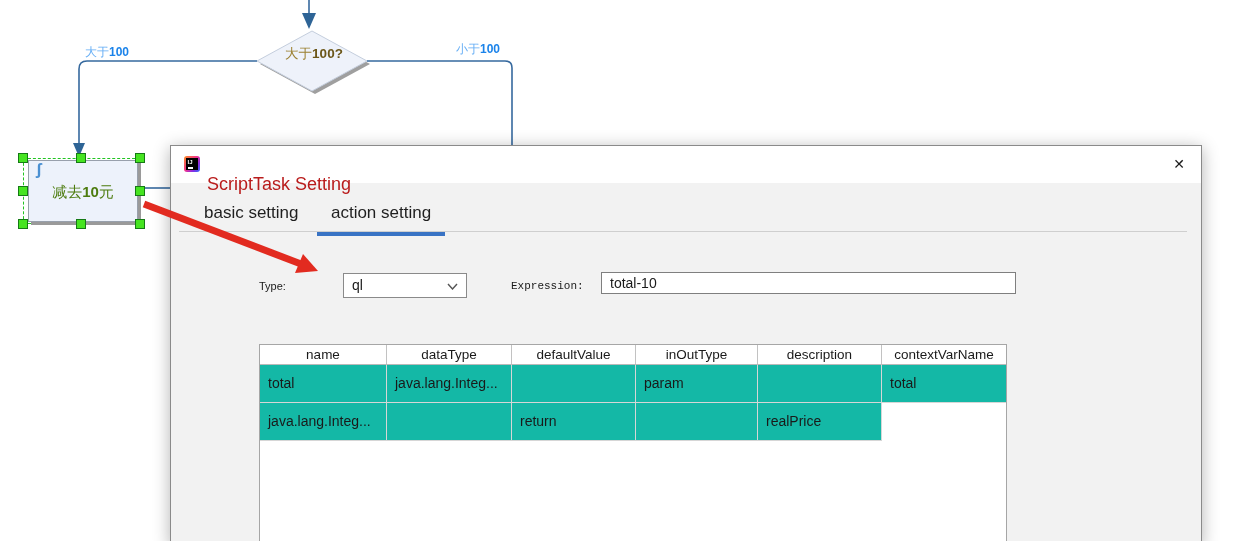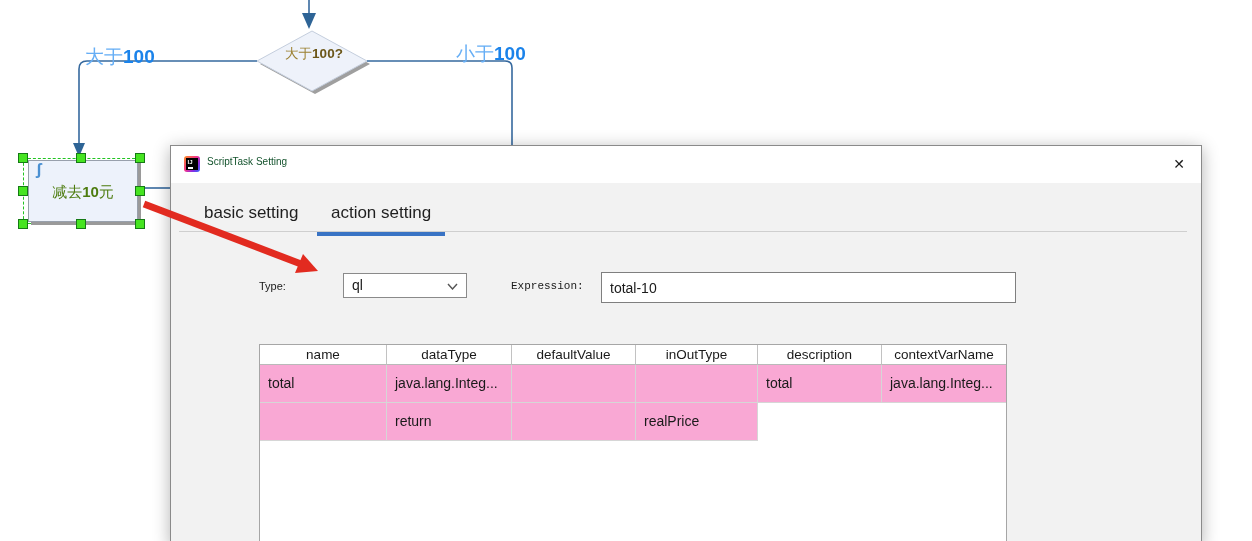--- a/index.html
+++ b/index.html
@@ -4,21 +4,21 @@
 <style>
   * { margin:0; padding:0; box-sizing:border-box; }
   html,body { width:1252px; height:541px; }
   body {
     position:relative; overflow:hidden; background:#ffffff;
     font-family:"Liberation Sans","DejaVu Sans",sans-serif;
     color:#1a1a1a;
   }
   
   #edges { position:absolute; left:0; top:0; z-index:1; }
-  .edge-label { position:absolute; z-index:2; font-size:19px; white-space:nowrap; cursor:default; }
+  .edge-label { position:absolute; z-index:2; font-size:12px; white-space:nowrap; cursor:default; }
   .edge-label .lt { color:var(--label-blue-light); }
   .edge-label .lb { color:var(--label-blue); font-weight:bold; }
   #diamond-label { position:absolute; z-index:2; left:262px; top:45px; width:104px; text-align:center; font-size:13.5px; white-space:nowrap; }
   #diamond-label .dt { color:#9c8132; }
   #diamond-label .db { color:#6b5618; font-weight:bold; }
 
   .sel-rect { position:absolute; z-index:2; left:23px; top:158px; width:117px; height:66px;
     border:1px dashed var(--handle-green-dark); pointer-events:none; }
   .node {
     position:absolute; z-index:2; left:28px; top:160px; width:110px; height:62px;
@@ -40,55 +40,55 @@
     box-shadow:0 3px 16px rgba(0,0,0,.30);
   }
   .titlebar { position:relative; height:37px; background:#ffffff; }
   .app-icon {
     position:absolute; left:13px; top:10px; width:16px; height:16px; border-radius:3px;
     background:linear-gradient(130deg,#fc8e1d 0%,#f4348c 45%,#8a2be2 72%,#2a6bff 100%);
   }
   .app-icon .blk { position:absolute; left:2px; top:2px; right:2px; bottom:2px; background:#000; }
   .app-icon .ij { position:absolute; left:3.5px; top:2.5px; font-size:6px; font-weight:bold; color:#fff; letter-spacing:0; }
   .app-icon .bar { position:absolute; left:3.5px; bottom:3.5px; width:5px; height:1.5px; background:#fff; }
-  .title-text { position:absolute; left:36px; top:10px; font-size:10px; color:#14532d; }
+  .title-text { position:absolute; left:36px; top:28px; font-size:18px; color:#b91c1c; }
   .close-btn { position:absolute; right:12px; top:8px; width:20px; height:20px;
     text-align:center; line-height:20px; font-size:14px; color:#1a1a1a; cursor:pointer; }
 
   .tabs { position:absolute; left:19px; top:53px; z-index:2; }
   .tab { display:inline-block; padding:4px 14px 9px; font-size:17px; color:#1f1f1f; cursor:pointer; }
   .tab.active { border-bottom:4px solid var(--accent-blue); }
   .tab-sep { position:absolute; left:8px; right:14px; top:85px; height:1px; background:#cfcfcf; }
 
   .form-label { position:absolute; font-size:11px; line-height:26px; color:#1a1a1a; }
   #type-label { left:88px; top:127px; }
   #expr-label { left:340px; top:127px;font-family:Liberation Mono, monospace; }
   .combobox {
     position:absolute; left:172px; top:127px; width:124px; height:25px;
     background:#fff; border:1px solid #8a8a8a; cursor:pointer;
   }
   .combobox .cb-val { position:absolute; left:8px; top:3px; font-size:14px; }
   .combobox svg { position:absolute; right:8px; top:9px; }
   .textfield {
-    position:absolute; left:430px; top:126px; width:415px; height:31px;
+    position:absolute; left:430px; top:126px; width:415px; height:22px;
     background:#fff; border:1px solid #7f7f7f; padding-left:8px; font-size:14px;
     font-family:"Liberation Sans","DejaVu Sans",sans-serif; color:#1a1a1a; outline:none;
   }
 
   .var-table {
     position:absolute; left:88px; top:198px; width:748px; height:210px;
     background:#fff; border:1px solid #a6a6a6;
     display:grid; grid-template-columns:127px 125px 124px 122px 124px 1fr;
     grid-auto-rows:min-content; align-content:start;
   }
   .th { height:20px; line-height:19px; text-align:center; font-size:13.5px;
     border-right:1px solid #c2c2c2; border-bottom:1px solid #b9b9b9; background:#fff; }
   .th:nth-child(6n) { border-right:none; }
   .td { height:38px; line-height:37px; padding-left:8px; font-size:14px;
-    border-right:1px solid #d6d6d6; border-bottom:1px solid #d6d6d6; background:#f9a8d4;
+    border-right:1px solid #d6d6d6; border-bottom:1px solid #d6d6d6; background:#14b8a6;
     white-space:nowrap; overflow:hidden; }
   .td:nth-child(6n) { border-right:none; }
 </style>
 </head>
 <body>
 
 <svg id="edges" width="1252" height="541">
 
   <line x1="309" y1="0" x2="309" y2="15" stroke="#36699e" stroke-width="1.6"></line>
   <polygon points="309,29 302,13 316,13" fill="#2e6496"></polygon>
@@ -160,20 +160,21 @@
     <div class="th">name</div>
     <div class="th">dataType</div>
     <div class="th">defaultValue</div>
     <div class="th">inOutType</div>
     <div class="th">description</div>
     <div class="th">contextVarName</div>
 
     <div class="td">total</div>
     <div class="td">java.lang.Integ...</div>
     <div class="td"></div>
+    <div class="td">param</div>
     <div class="td"></div>
     <div class="td">total</div>
 
     <div class="td">java.lang.Integ...</div>
     <div class="td"></div>
     <div class="td">return</div>
     <div class="td"></div>
     <div class="td">realPrice</div>
   </div>
 </div>

